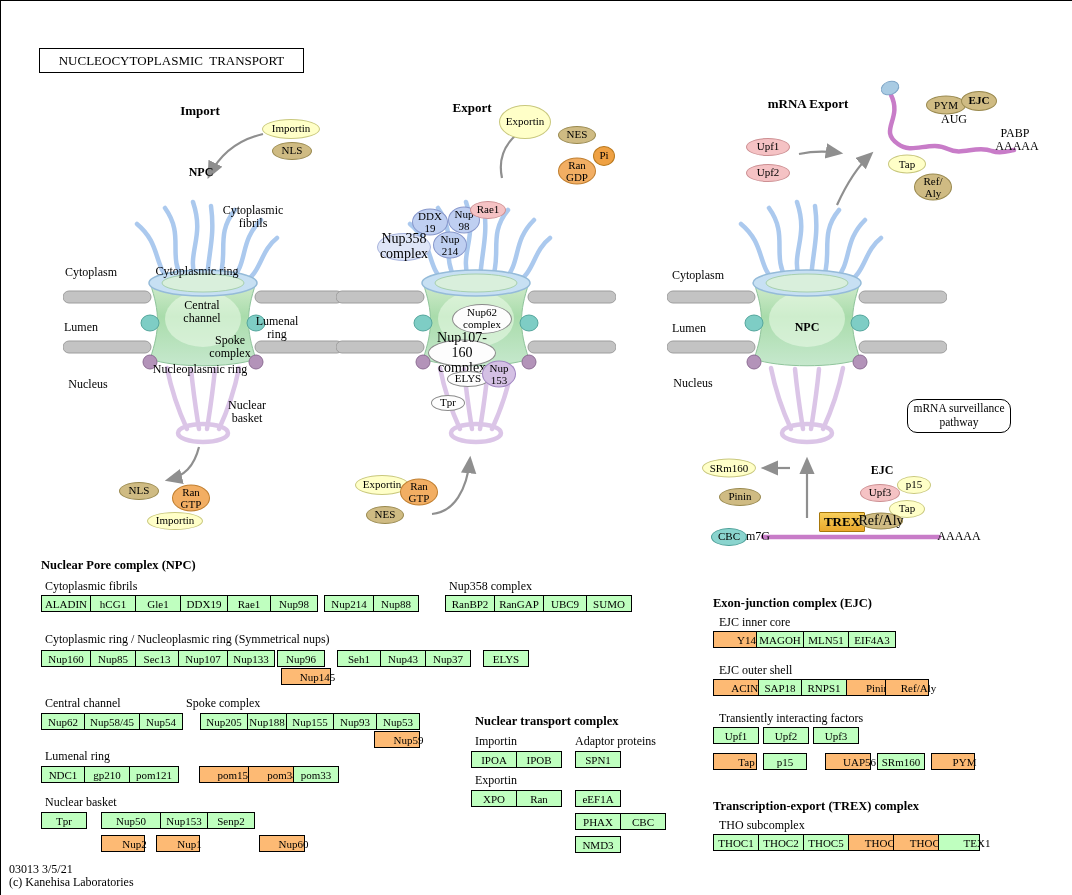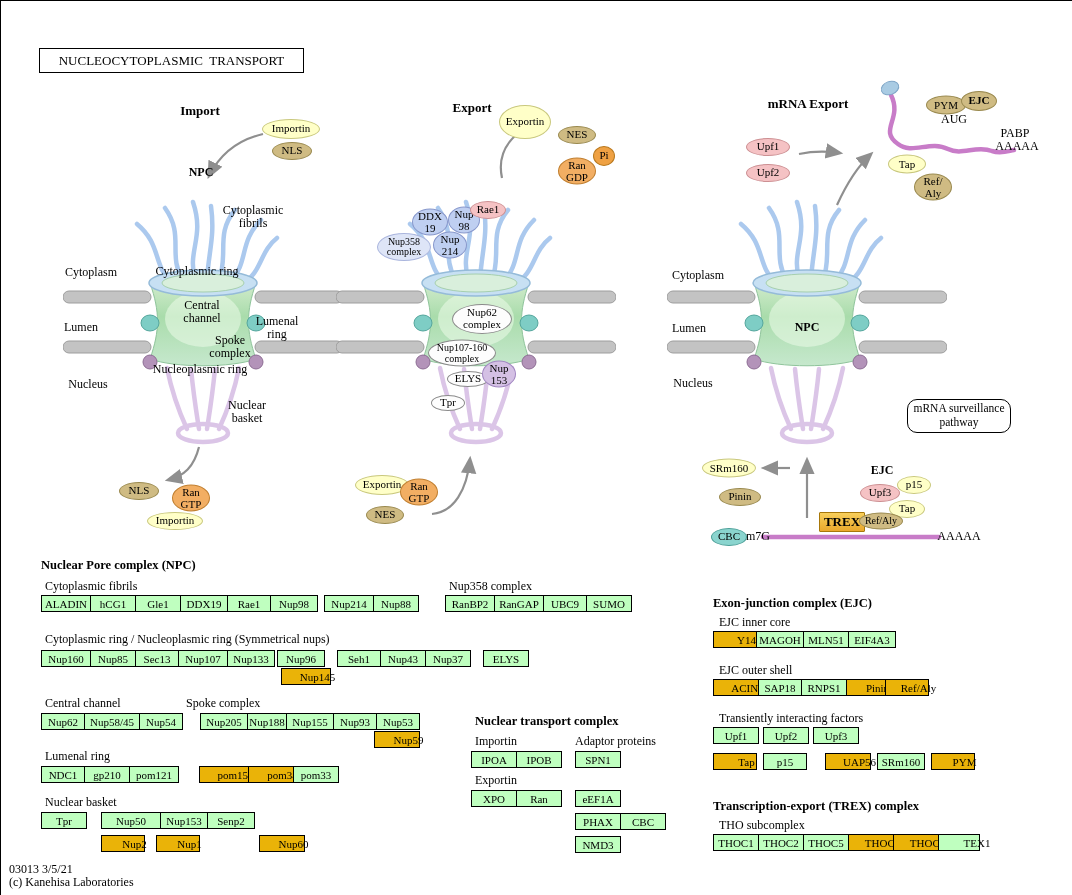--- a/index.html
+++ b/index.html
@@ -23,21 +23,21 @@
   }
   .lbl.b { font-weight:bold; }
   .lbl.h { font-size:13px; }
 
   .ell {
     position:absolute; transform:translate(-50%,-50%);
     border-radius:50%; display:flex; align-items:center; justify-content:center;
     text-align:center; font-size:11px; line-height:1.05; white-space:pre-line; z-index:2;
     box-sizing:border-box;
   }
-  .ell.s { font-size:10px; }
+  .ell.s { font-size:14px; }
   .ell.y  { background:#ffffc8; border:1px solid #c9c87e; }
   .ell.t  { background:#cfbb83; border:1px solid #9a8a50; }
   .ell.o  { background:#f2ae63; border:1px solid #c07f30; }
   .ell.op { background:#efa143; border:1px solid #b97a20; }
   .ell.bl { background:#bfcff1; border:1px solid #8898cc; }
   .ell.pb { background:#dee5f7; border:1px solid #aab5dd; }
   .ell.pk { background:#f5c2c4; border:1px solid #cc8f92; }
   .ell.pu { background:#d4c0e4; border:1px solid #a287c2; }
   .ell.te { background:#8ad4ce; border:1px solid #4b9e97; }
   .ell.wh { background:#fdfdfd; border:1px solid #8a8a8a; }
@@ -60,21 +60,21 @@
 
   .gene-row { position:absolute; display:flex; align-items:flex-start; z-index:2; }
   .gene-group { display:flex; }
   .gene-box {
     box-sizing:border-box; width:46px; height:17px;
     border:1px solid #000; background:#bfffbf;
     font-family:"Liberation Serif", serif; font-size:11px;
     display:flex; align-items:center; justify-content:center; white-space:nowrap;
   }
   .gene-box + .gene-box { margin-left:-1px; }
-  .gene-box.open { background:#eab308;padding-left:23px; }
+  .gene-box.open { background:#fdba74;padding-left:23px; }
 
   .footer-line { position:absolute; font-size:12px; z-index:2; white-space:nowrap; }
 </style>
 </head>
 <body>
 
 <div class="canvas">
 
   <svg class="art" width="1072" height="895" viewBox="0 0 1072 895" aria-hidden="true">
     <defs>

